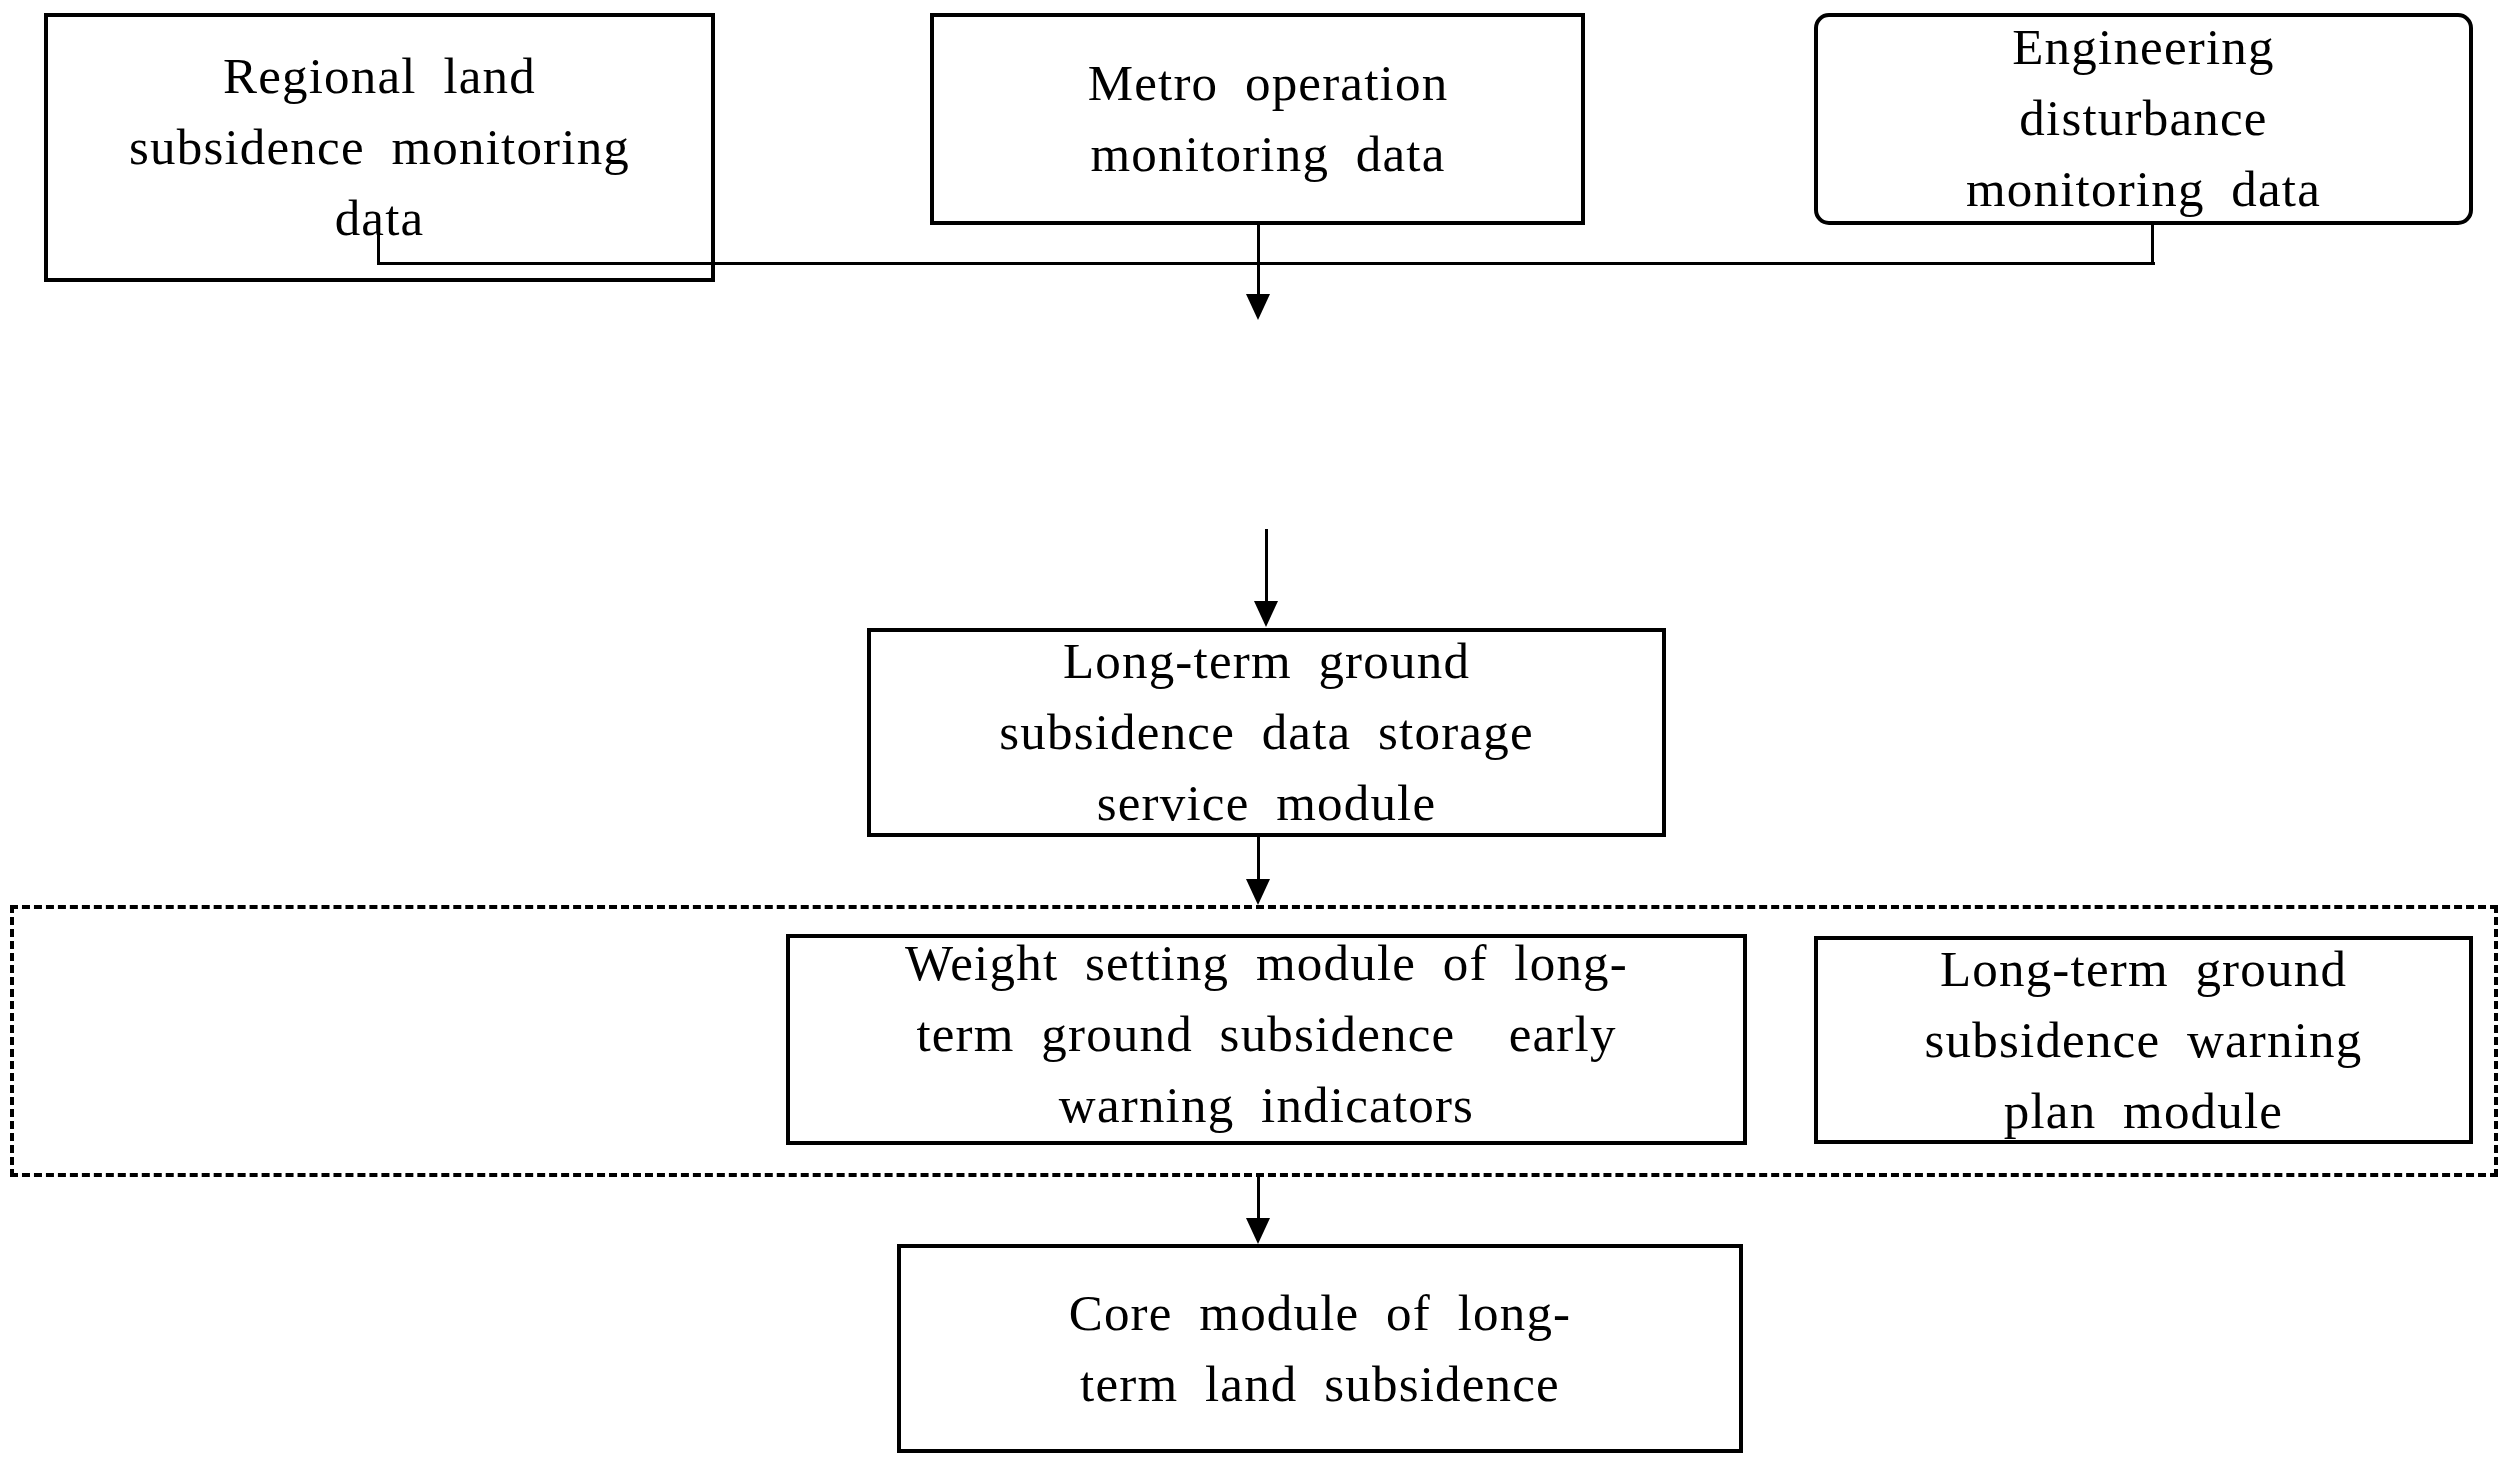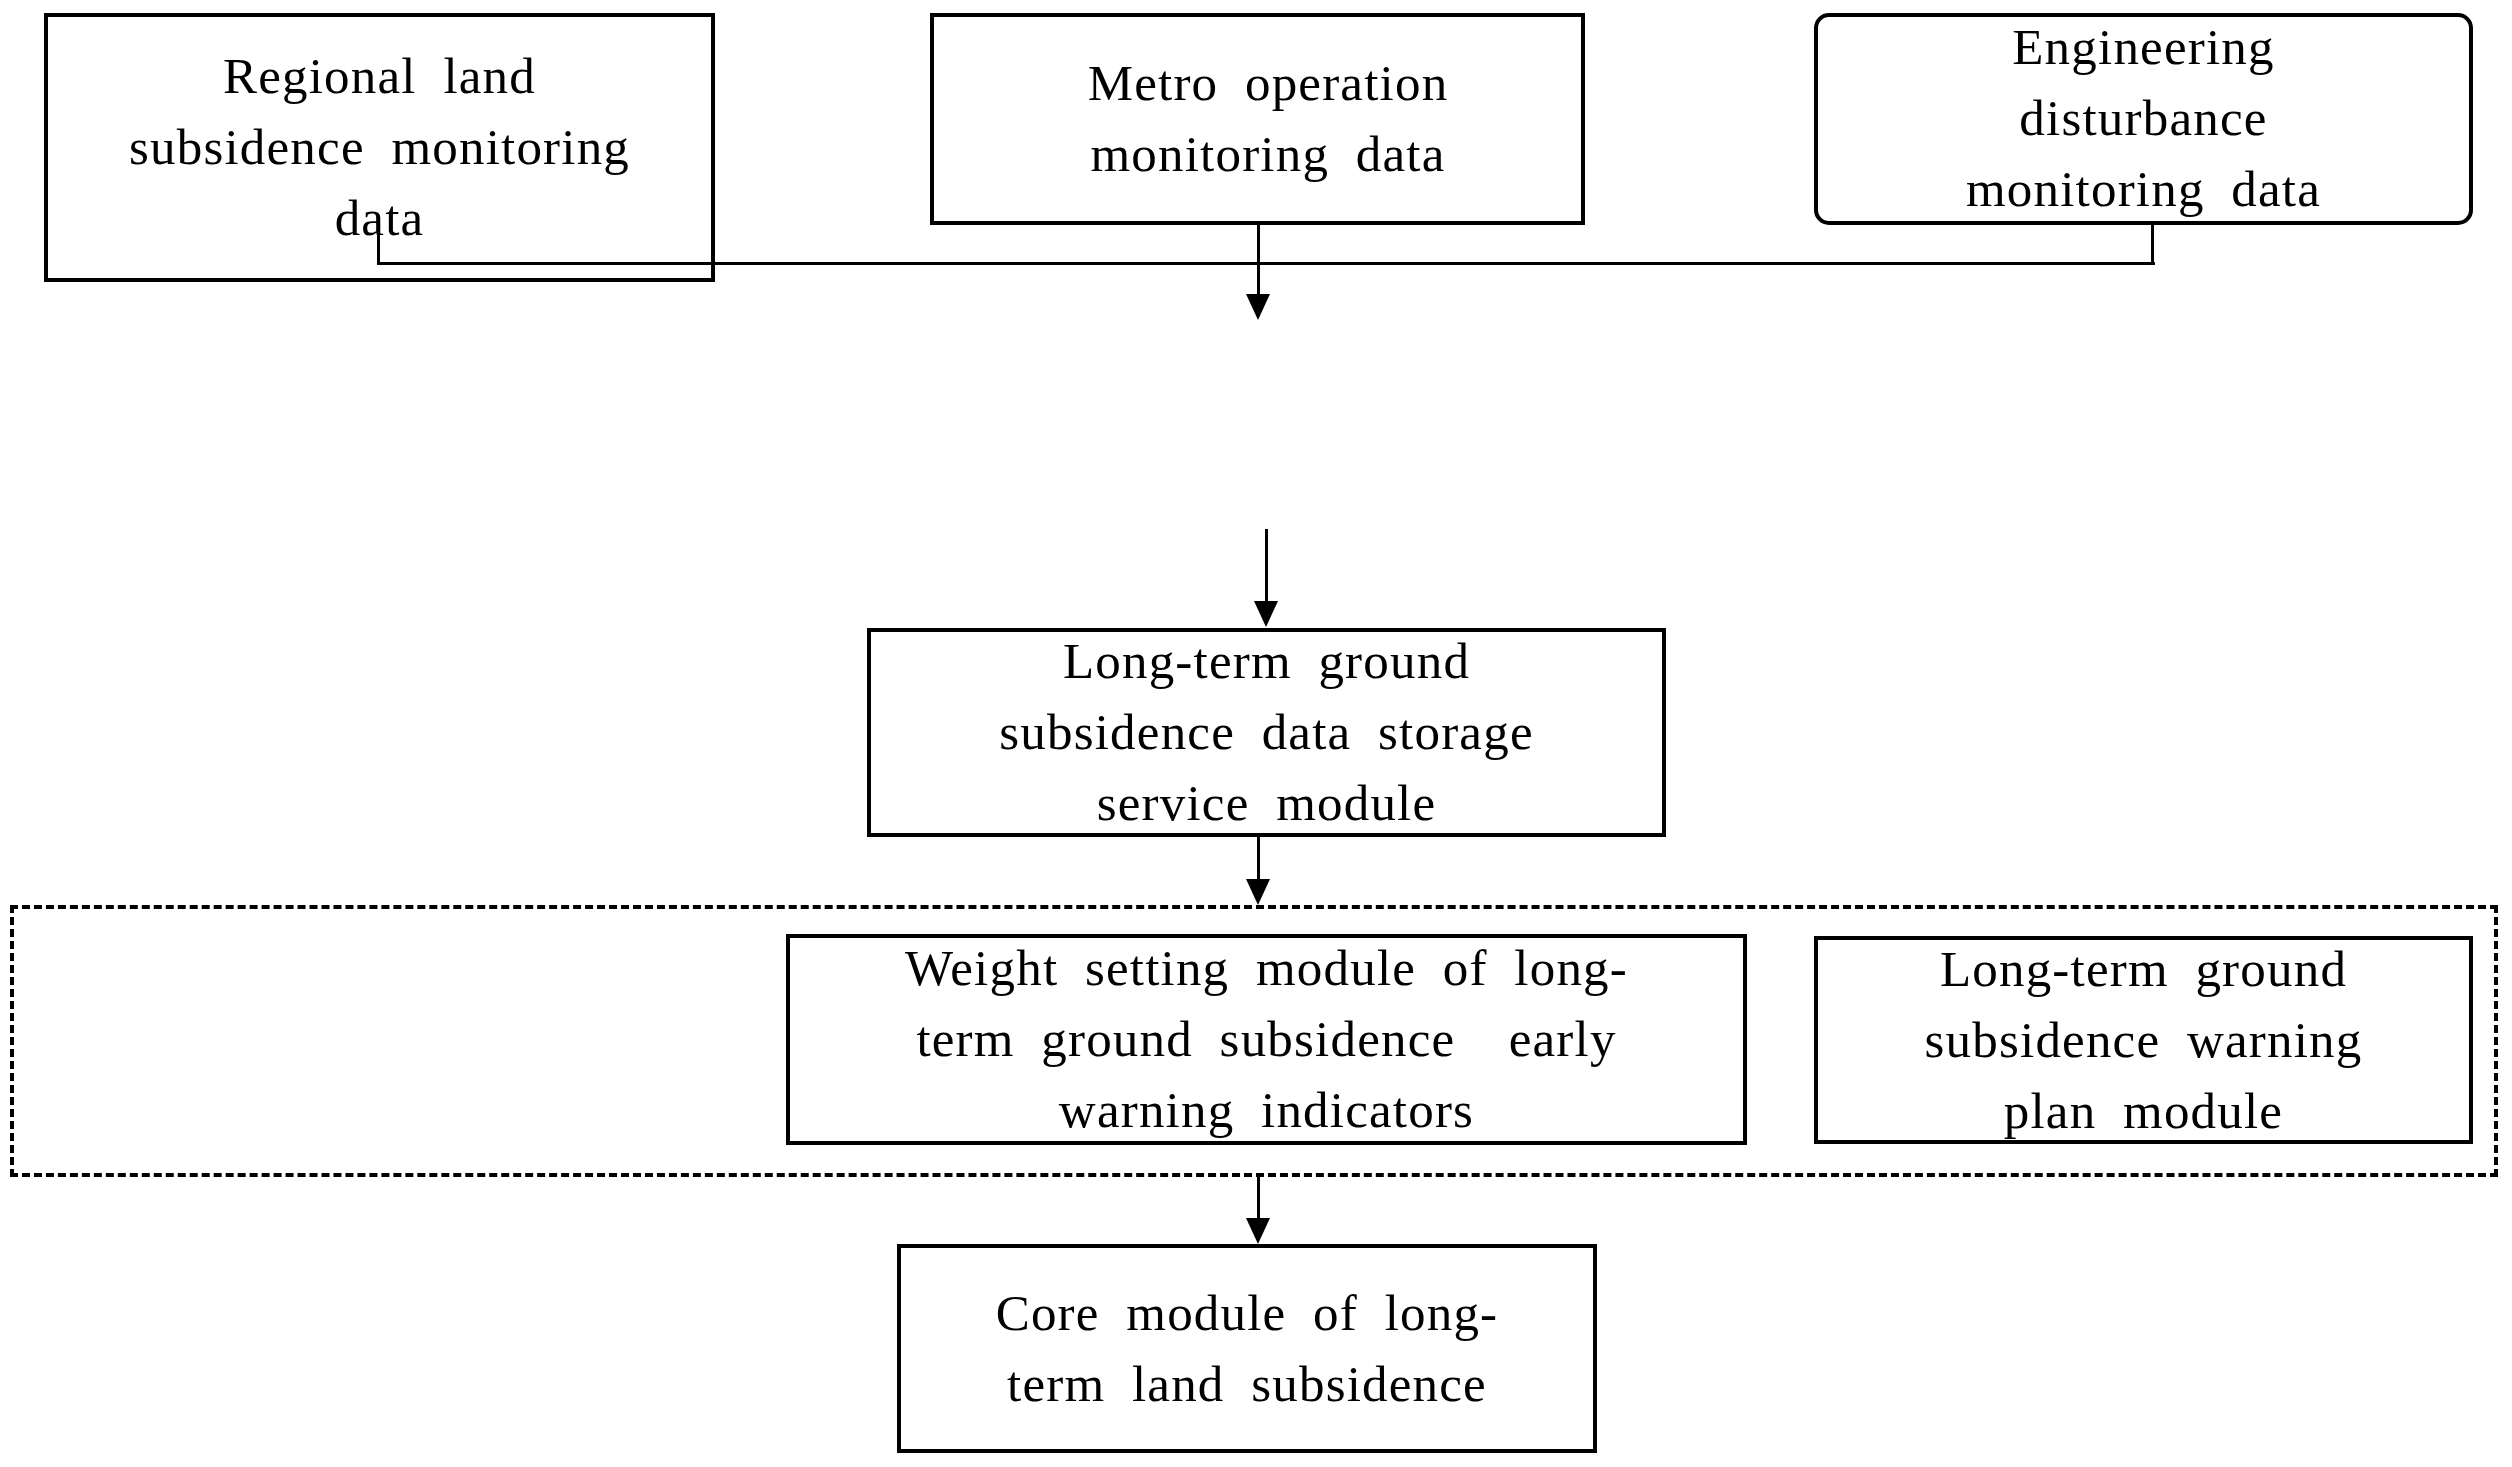--- a/index.html
+++ b/index.html
@@ -53,23 +53,23 @@
   }
 
   
   .b-regional   { left: 44px;   top: 12.7px;   width: 671px;  height: 269px; }
   .b-metro      { left: 930px; top: 12.7px;   width: 655px;  height: 212px; padding-left: 21px; }
   .b-engineer   { left: 1814px; top: 12.7px;   width: 659px;  height: 212px; border-radius: 15px; }
   .b-database   { left: 934px; top: 320px;  width: 685px;  height: 211px; }
   .b-storage    { left: 867px; top: 628px;  width: 799px; height: 209px; }
   .b-dashed     { left: 9.5px;   top: 905px; width: 2488px; height: 272px; }
   .b-interface  { left: 44px;   top: 936px; width: 672px;  height: 210px; }
-  .b-weight     { left: 786px;  top: 934px; width: 961px; height: 211px; }
+  .b-weight     { left: 786px;  top: 934px; width: 961px; height: 211px; align-items: flex-end; }
   .b-plan       { left: 1814px; top: 936px; width: 659px;  height: 208px; }
-  .b-core       { left: 897px; top: 1244px; width: 700px;  height: 209px; }
+  .b-core       { left: 897px; top: 1244px; width: 846px;  height: 209px; }
 
   
   .c-left-v     { left: 377px;  top: 223px;  width: 3.2px;    height: 42px; }
   .c-right-v    { left: 2151px; top: 223px;  width: 3.2px;    height: 42px; }
   .c-merge-h    { left: 377px;  top: 262px;  width: 1778px; height: 3.2px; }
   .c-a1-line    { left: 1257px; top: 223px;  width: 3.2px;    height: 73px; }
   .c-a1-head    { left: 1246px; top: 294px; }
   .c-a2-line    { left: 1265px; top: 529px;  width: 3.2px;    height: 74px; }
   .c-a2-head    { left: 1254px; top: 601px; }
   .c-a3-line    { left: 1257px; top: 836px; width: 3.2px;    height: 47px; }

